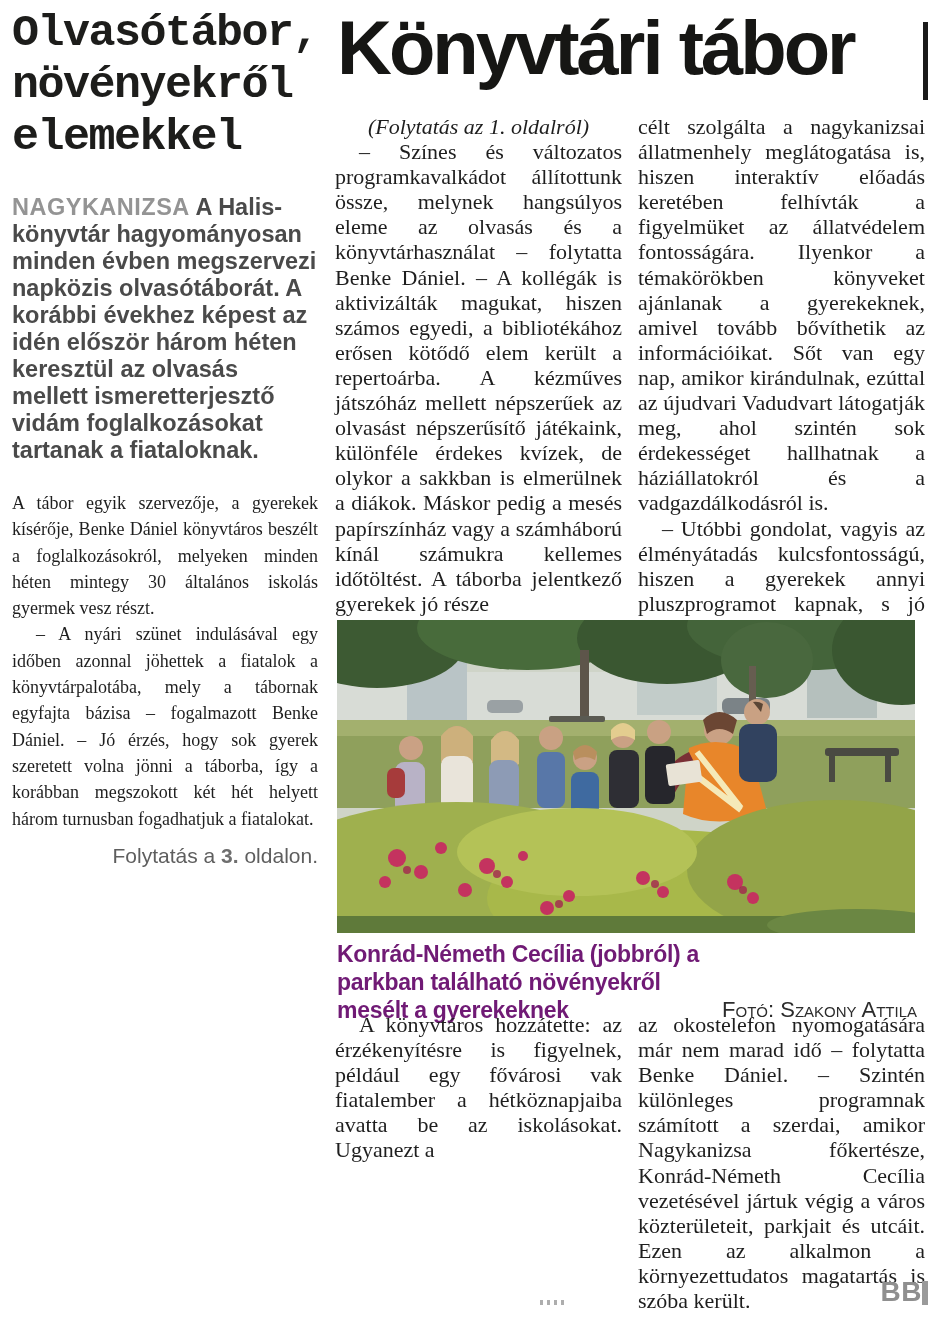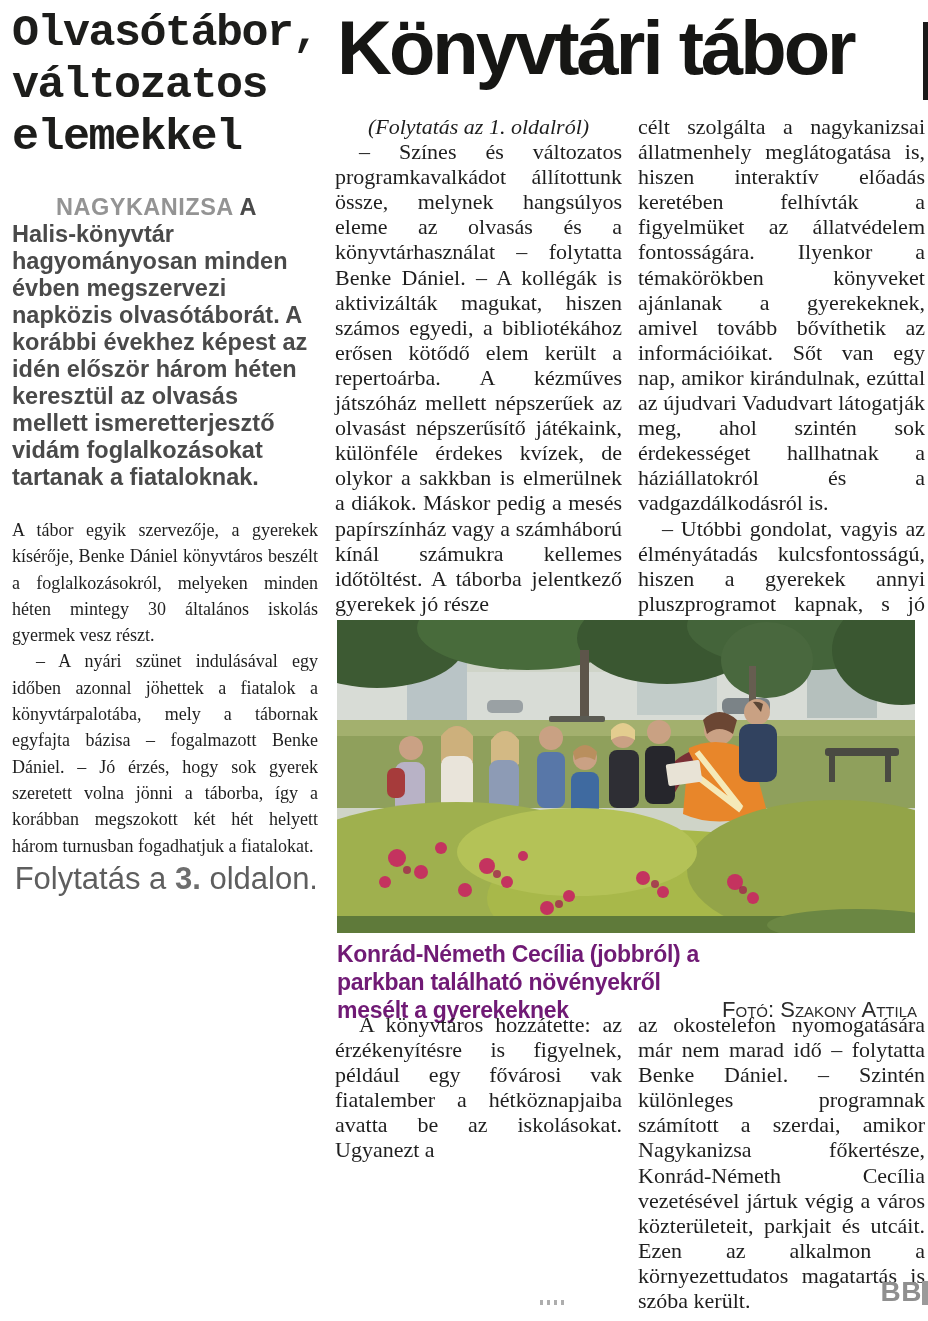--- a/index.html
+++ b/index.html
@@ -17,28 +17,28 @@
     font-family: Liberation Mono, monospace;
     font-weight: 700; font-size: 45px; line-height: 52px;
     letter-spacing: -1.5px; color: #1d1d1b;
   }
   .lead {
     margin-top: 30px;
     font-family: "Liberation Sans", sans-serif;
     font-weight: 700; font-size: 23.5px; line-height: 27px;
     color: #4a4a4a; text-align: left;
   }
-  .lead .loc { color: #949494; letter-spacing: 0.5px; margin-left: 44px; }
+  .lead .loc { color: #949494; letter-spacing: 0.5px; }
   .left-body { margin-top: 26px; font-size: 18px; line-height: 26.3px; text-align: justify; color: #1e1e1e; }
   .left-body p.cont { text-indent: 0; }
   .left-body p.dash { text-indent: 24px; }
   .continuation {
-    margin-top: 2px; text-align: right;
-    font-family: "Liberation Sans", sans-serif;
-    font-size: 31px; color: #5e5e5e;
+    margin-top: 12px; text-align: right;
+    font-family: "Liberation Sans", sans-serif;
+    font-size: 21px; color: #5e5e5e;
   }
   .continuation .pg { font-weight: 700; color: #6e6e6e; }
 
   
   #main-headline {
     position: absolute; left: 337px; top: 6px; width: 585px;
     font-family: "Liberation Sans", sans-serif;
     font-weight: 700; font-size: 76px; line-height: 84px;
     letter-spacing: -3px; color: #161614; white-space: nowrap;
   }
@@ -88,21 +88,21 @@
     background: repeating-linear-gradient(90deg, #777 0 3px, transparent 3px 7px); opacity: 0.6; }
 </style>
 </head>
 <body>
 
 <div id="page">
 
   <div id="left-col">
     <div class="left-headline">
       <div>Olvasótábor,</div>
-      <div>változatos</div>
+      <div>növényekről</div>
       <div>elemekkel</div>
     </div>
     <p class="lead"><span class="loc">NAGYKANIZSA</span><span> A Halis-könyvtár hagyományosan minden évben megszervezi napközis olvasótáborát. A korábbi évekhez képest az idén először három héten keresztül az olvasás mellett ismeretterjesztő vidám foglalkozásokat tartanak a fiataloknak.</span></p>
     <div class="left-body">
       <p class="cont">A tábor egyik szervezője, a gyerekek kísérője, Benke Dániel könyvtáros beszélt a foglalkozásokról, melyeken minden héten mintegy 30 általános iskolás gyermek vesz részt.</p>
       <p class="dash">– A nyári szünet indulásával egy időben azonnal jöhettek a fiatalok a könyvtárpalotába, mely a tábornak egyfajta bázisa – fogalmazott Benke Dániel. – Jó érzés, hogy sok gyerek szeretett volna jönni a táborba, így a korábban megszokott két hét helyett három turnusban fogadhatjuk a fiatalokat.</p>
     </div>
     <div class="continuation"><span>Folytatás a </span><span class="pg">3.</span><span> oldalon.</span></div>
   </div>
 

